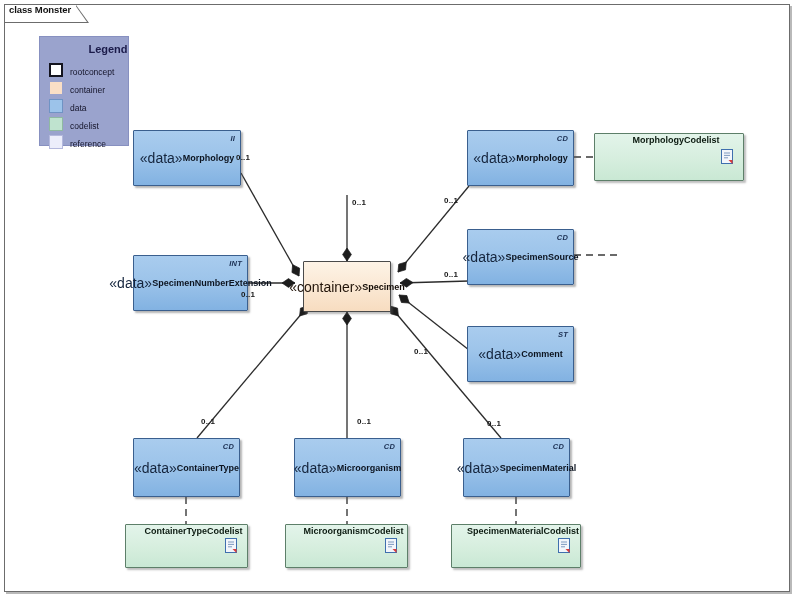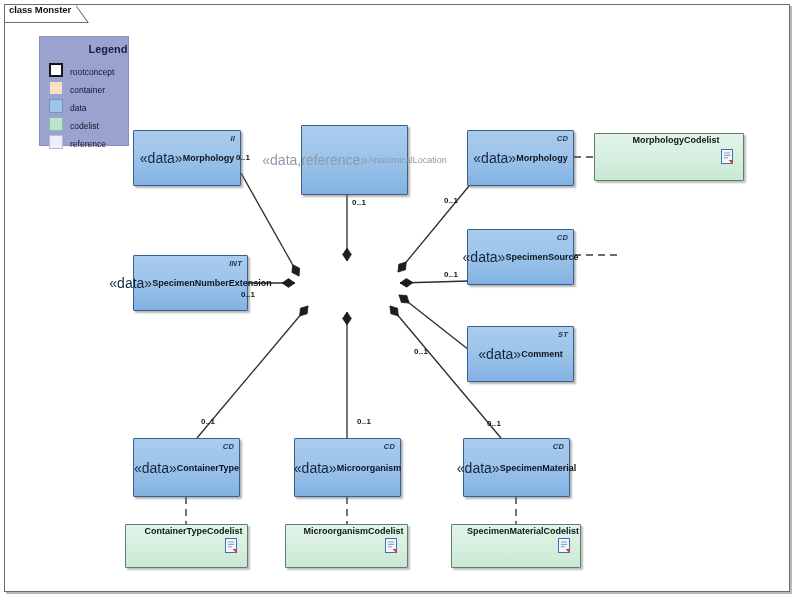--- a/index.html
+++ b/index.html
@@ -261,37 +261,37 @@
       <span class="lb">reference</span>
     </div>
   </div>
 
   <div class="node n-data" style="left:133px;top:130px;width:108px;height:56px;">
     <span class="corner">II</span>
     <span class="stereo">«data»</span>
     <span class="nm">Morphology</span>
   </div>
 
-  <div class="node n-data n-ref" style="left:301px;top:125px;width:107px;height:70px;">
-    <span class="stereo">«data,reference»</span>
-    <span class="nm">AnatomicalLocation</span>
-  </div>
 
   <div class="node n-data" style="left:467px;top:130px;width:107px;height:56px;">
     <span class="corner">CD</span>
     <span class="stereo">«data»</span>
     <span class="nm">Morphology</span>
   </div>
 
   <div class="node n-data" style="left:133px;top:255px;width:115px;height:56px;">
     <span class="corner">INT</span>
     <span class="stereo">«data»</span>
     <span class="nm">SpecimenNumberExtension</span>
   </div>
 
+  <div class="node n-container" style="left:303px;top:261px;width:88px;height:51px;">
+    <span class="stereo">«container»</span>
+    <span class="nm">Specimen</span>
+  </div>
 
   <div class="node n-data" style="left:467px;top:229px;width:107px;height:56px;">
     <span class="corner">CD</span>
     <span class="stereo">«data»</span>
     <span class="nm">SpecimenSource</span>
   </div>
 
   <div class="node n-data" style="left:467px;top:326px;width:107px;height:56px;">
     <span class="corner">ST</span>
     <span class="stereo">«data»</span>

